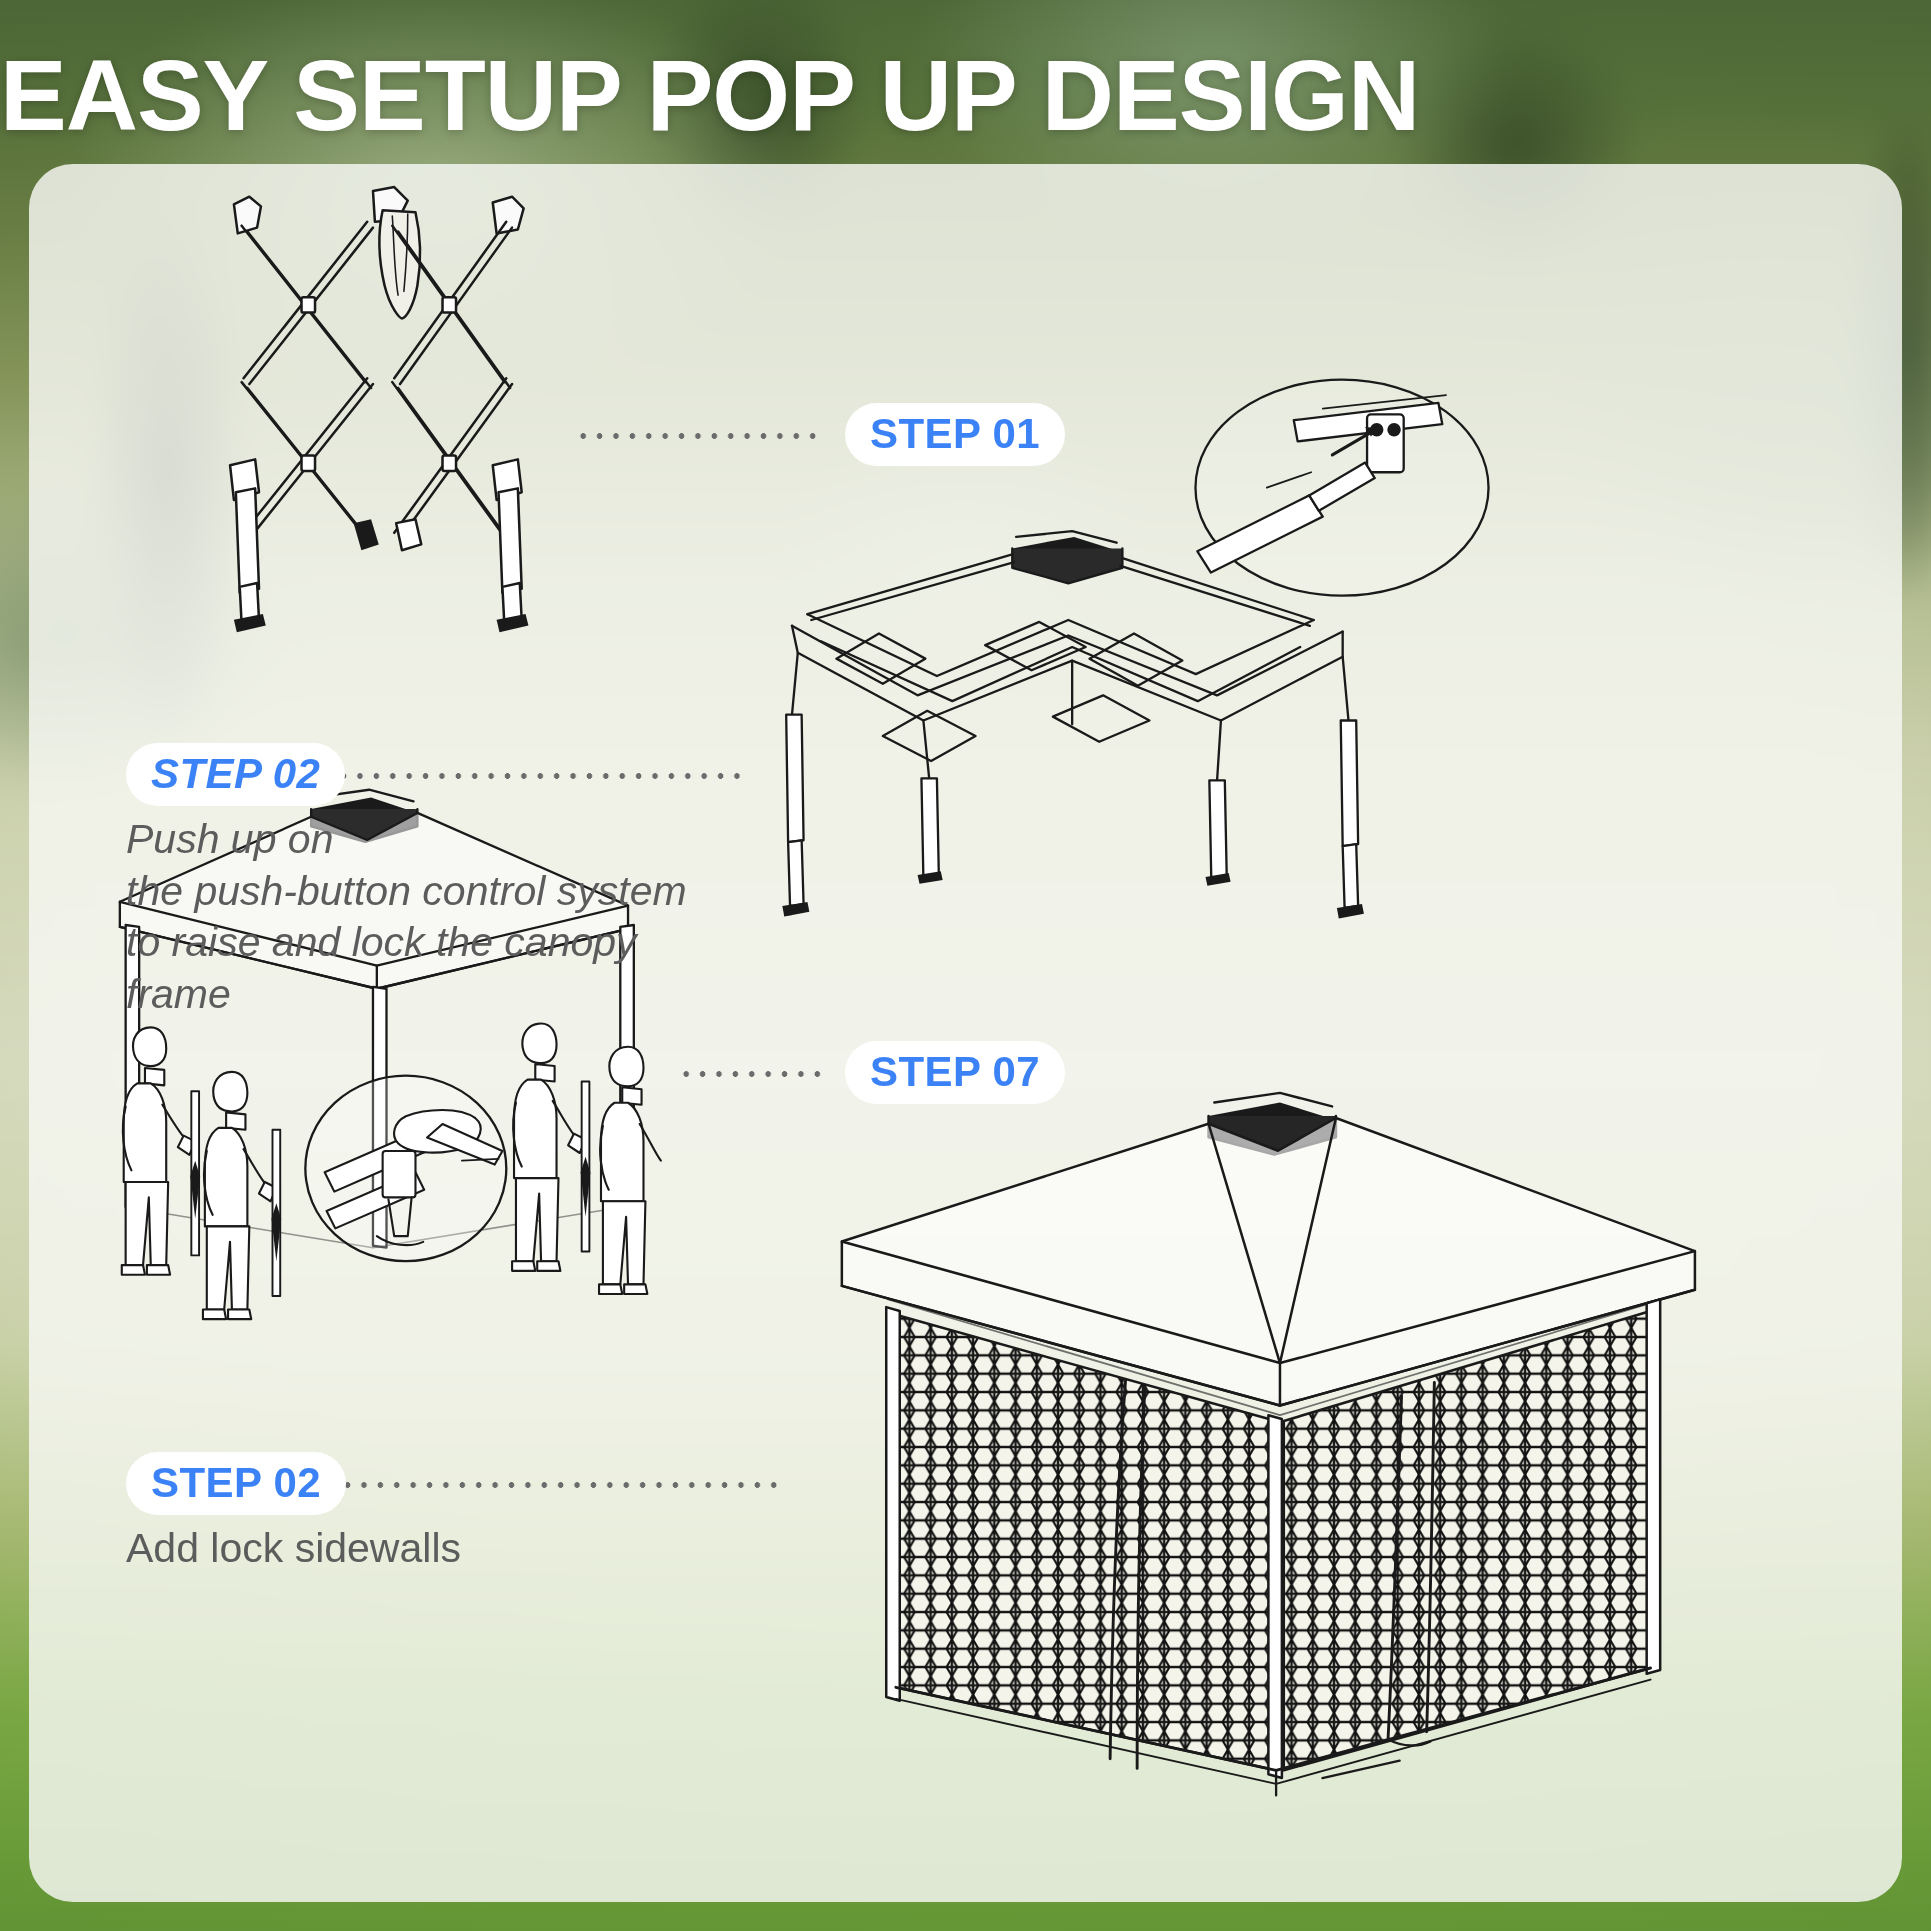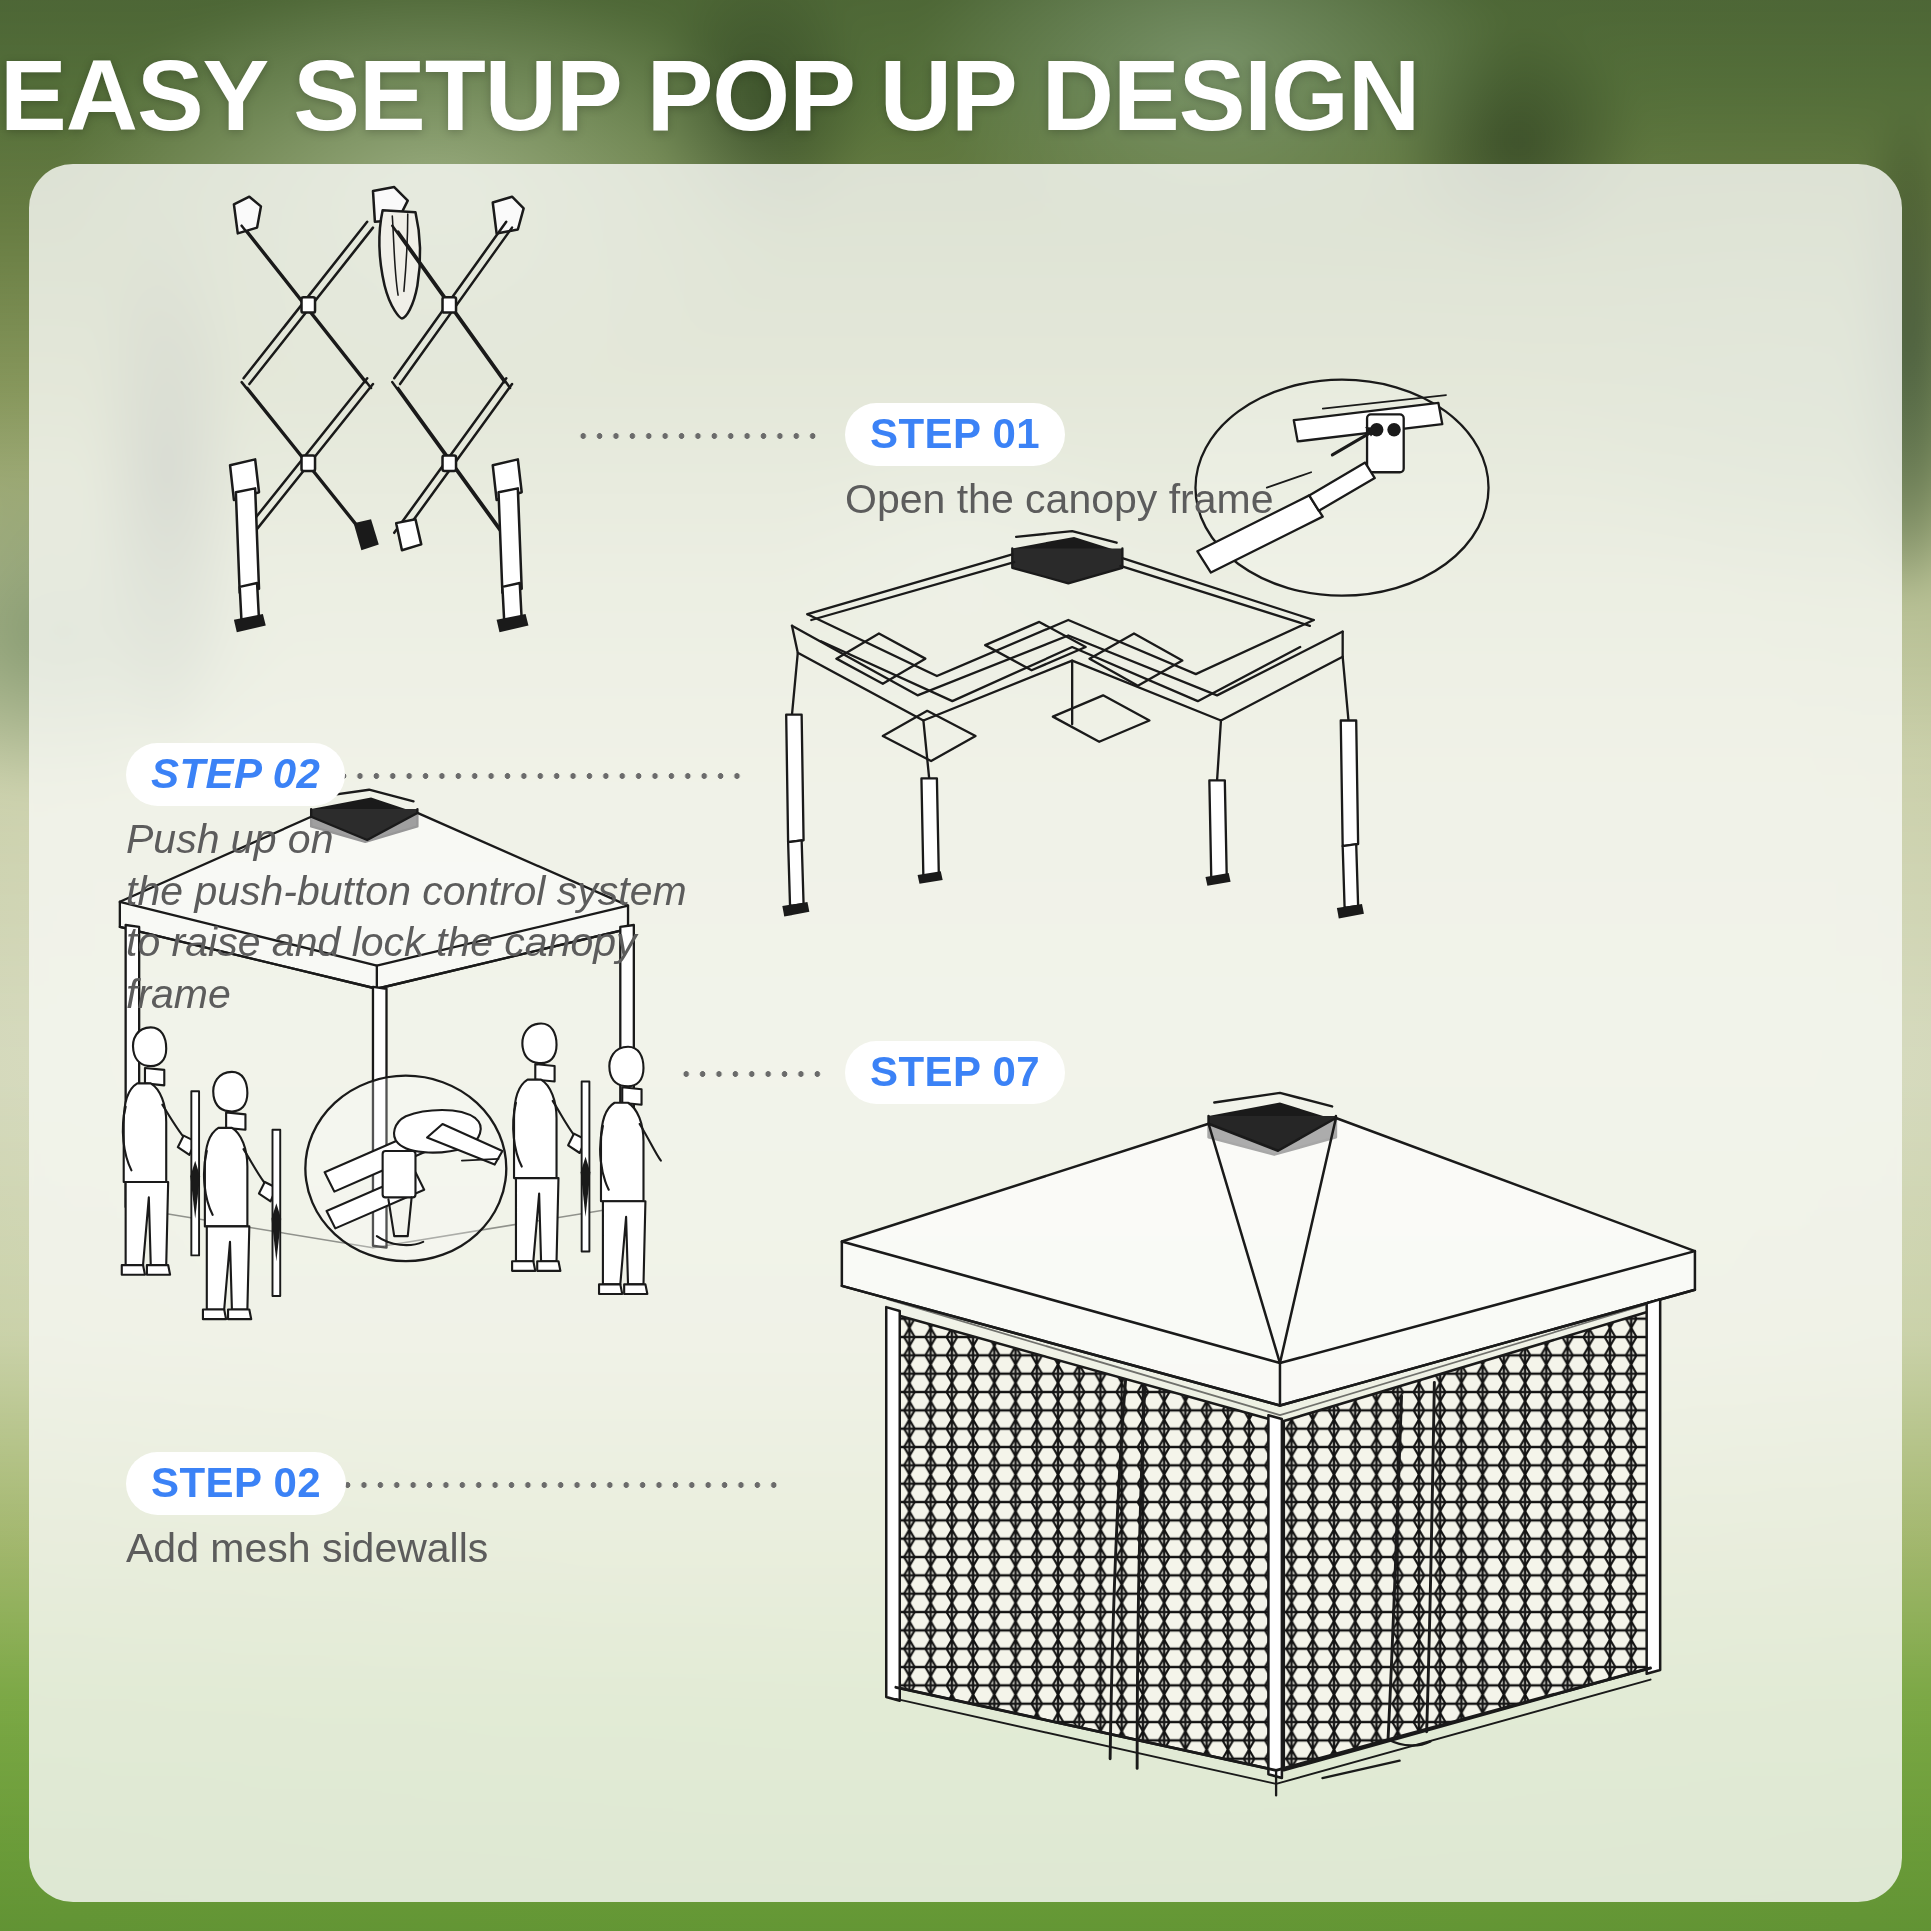--- a/index.html
+++ b/index.html
@@ -370,37 +370,36 @@
       <path d="M118 660 L512 748 L900 640" stroke-width="2"></path>
 
       <path d="M512 734 L512 760" stroke-width="2.4"></path>
       <path d="M560 742 L640 724" stroke-width="2.4"></path>
     </svg>
   </div>
 
   <div class="dots" id="dots-01"></div>
   <div class="step" id="step-01">
     <span class="pill">STEP 01</span>
-    <div class="desc left">Open the canopy frame</div>
   </div>
 
   <div class="dots" id="dots-02"></div>
   <div class="step" id="step-02">
     <span class="pill">STEP 02</span>
     <div class="desc left">Push up on
 the push-button control system
 to raise and lock the canopy
 frame</div>
   </div>
 
   <div class="dots" id="dots-03"></div>
   <div class="step" id="step-03">
     <span class="pill">STEP 07</span>
   </div>
 
   <div class="dots" id="dots-04"></div>
   <div class="step" id="step-04">
     <span class="pill">STEP 02</span>
-    <div class="desc left">Add mesh sidewalls</div>
+    <div class="desc left">Add lock sidewalls</div>
   </div>
 
 </div>
 
 
 </body></html>

